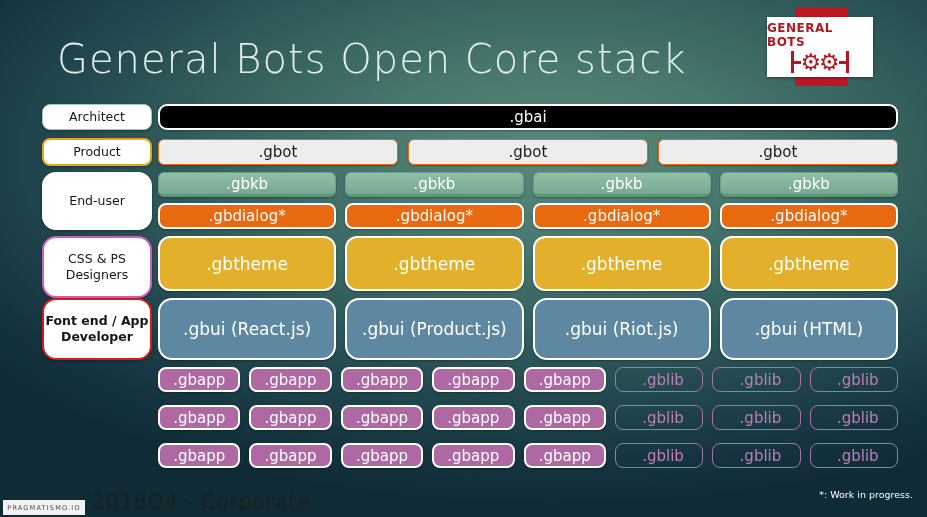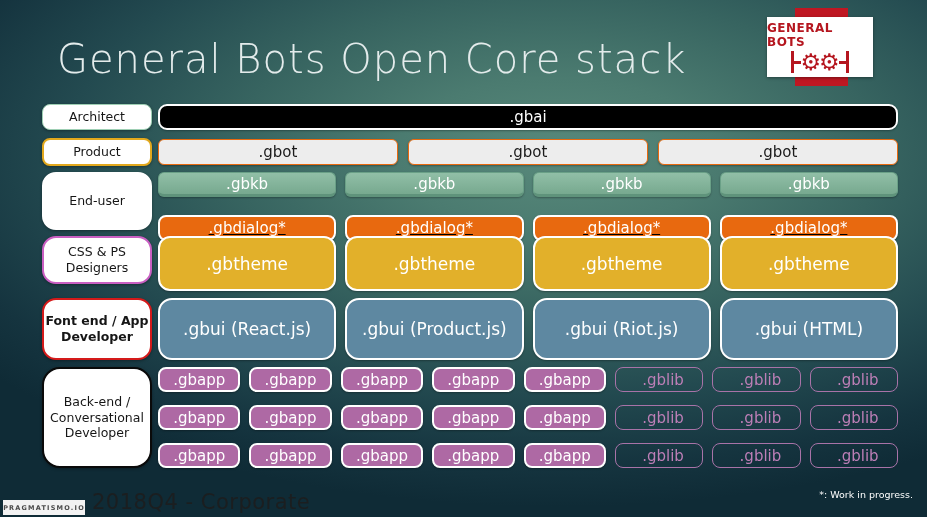--- a/index.html
+++ b/index.html
@@ -29,29 +29,29 @@
   
   .role{
     position:absolute;left:42px;width:110px;background:#fff;color:#161616;
     display:flex;align-items:center;justify-content:center;text-align:center;
     font-size:12.5px;line-height:1.25;box-sizing:border-box;
     box-shadow:0 1px 3px rgba(0,0,0,.35);
   }
   .role-architect{top:104px;height:26px;border:1.5px solid #9ecfb4;border-radius:8px;}
   .role-product{top:138px;height:28px;border:2px solid #e2a81c;border-radius:8px;}
   .role-enduser{top:172px;height:58px;border:2px solid #ffffff;border-radius:14px;}
-  .role-css{top:236px;height:48px;border:2px solid #c95fc2;border-radius:14px;}
+  .role-css{top:236px;height:62px;border:2px solid #c95fc2;border-radius:14px;}
   .role-frontend{top:298px;height:62px;border:2px solid #d41a1a;border-radius:14px;font-weight:bold;}
   .role-backend{top:367px;height:101px;border:2px solid #0a0a0a;border-radius:18px;padding:0 6px;}
   
   .row{position:absolute;left:158px;width:740px;display:flex;gap:9px;}
   .row-gbai{top:104px;height:26px;}
   .row-gbot{top:139px;height:26px;gap:10px;}
   .row-gbkb{top:172px;height:25px;}
-  .row-gbdialog{top:215px;height:26px;text-decoration:underline;}
+  .row-gbdialog{top:203px;height:26px;}
   .row-gbtheme{top:236px;height:55px;}
   .row-gbui{top:298px;height:62px;}
   .row-be1{top:367px;height:25px;}
   .row-be2{top:405px;height:25px;}
   .row-be3{top:443px;height:25px;}
   .box{
     flex:1;display:flex;align-items:center;justify-content:center;
     color:#fff;font-size:15px;box-sizing:border-box;white-space:nowrap;
     box-shadow:0 1px 2px rgba(0,0,0,.3);
   }
@@ -62,21 +62,21 @@
   .gbdialog{background:#e8690f;border:2px solid #fff;border-radius:8px;}
   .gbtheme{background:#e2b02a;border:2.5px solid #fff;border-radius:12px;font-size:17px;}
   .gbui{background:#5e88a1;border:2.5px solid #fff;border-radius:14px;font-size:17px;}
   .gbapp{background:#ae69a4;border:2px solid #fff;border-radius:8px;}
   .gblib{background:transparent;border:1.5px solid #a873a8;border-radius:8px;
          color:#bd7fb7;box-shadow:none;padding-left:8px;}
   
   .badge{
     position:absolute;left:3px;top:500px;width:82px;height:15px;background:#f2f2f2;
     display:flex;align-items:center;justify-content:center;
-    font-size:6.5px;font-weight:bold;letter-spacing:1.2px;color:#4a4a4a;
+    font-size:6.5px;font-weight:normal;letter-spacing:1.2px;color:#4a4a4a;
   }
   .edition{position:absolute;left:92px;top:490px;font-size:21px;color:#1d1d1d;opacity:.88;letter-spacing:.5px;}
   .footnote{position:absolute;right:14px;top:489px;font-size:9.5px;color:#fff;}
 </style>
 </head>
 <body>
 
 <div class="slide">
 
   <div class="title">General Bots Open Core stack</div>
@@ -92,21 +92,20 @@
         <i class="tick"></i>
         <i class="cap"></i>
       </span>
   </div>
 
   <div class="role role-architect">Architect</div>
   <div class="role role-product">Product</div>
   <div class="role role-enduser">End-user</div>
   <div class="role role-css">CSS &amp; PS Designers</div>
   <div class="role role-frontend">Font end / App Developer</div>
-  <div class="role role-backend">Back-end / Conversational Developer</div>
 
   <div class="row row-gbai">
     <div class="box gbai">.gbai</div>
   </div>
 
   <div class="row row-gbot">
     <div class="box gbot">.gbot</div>
     <div class="box gbot">.gbot</div>
     <div class="box gbot">.gbot</div>
   </div>

